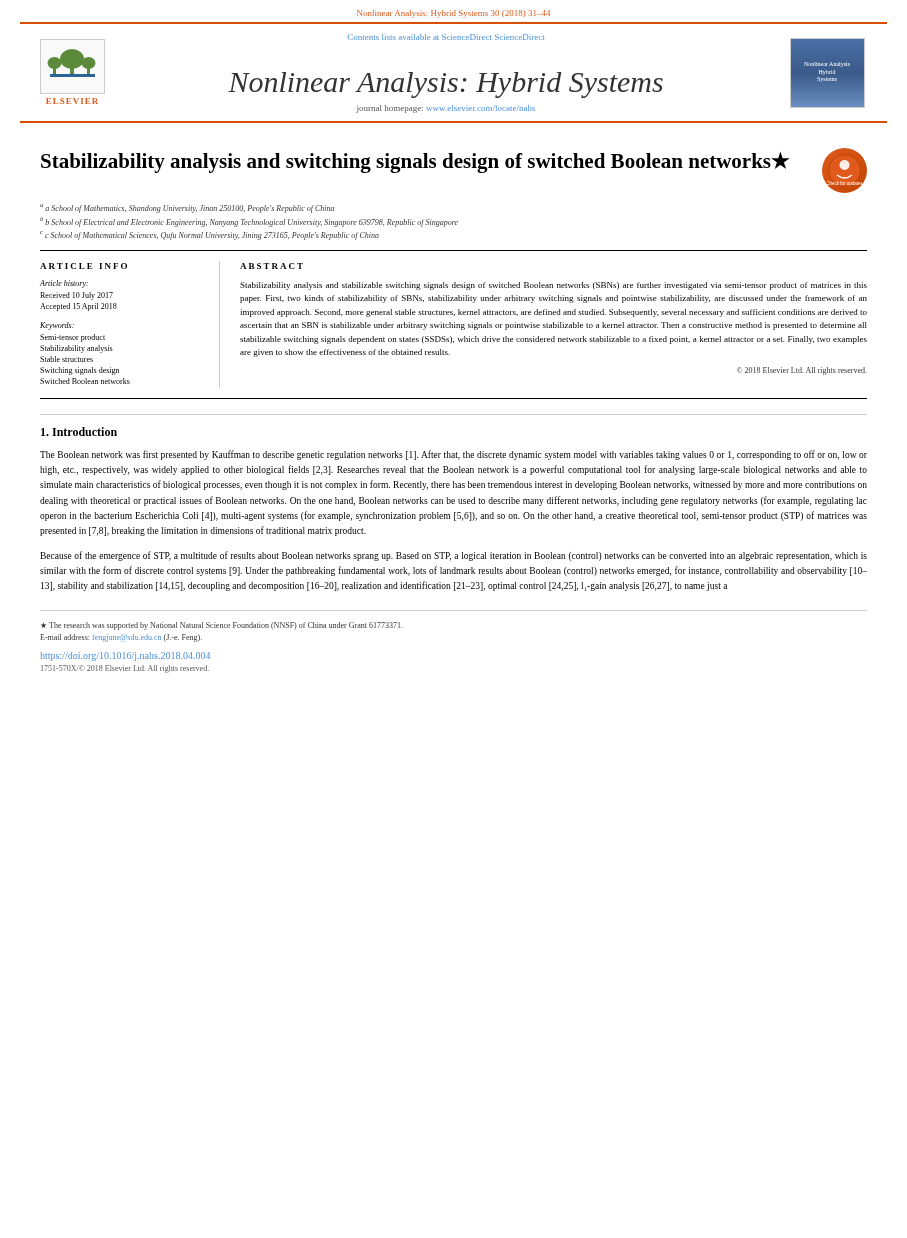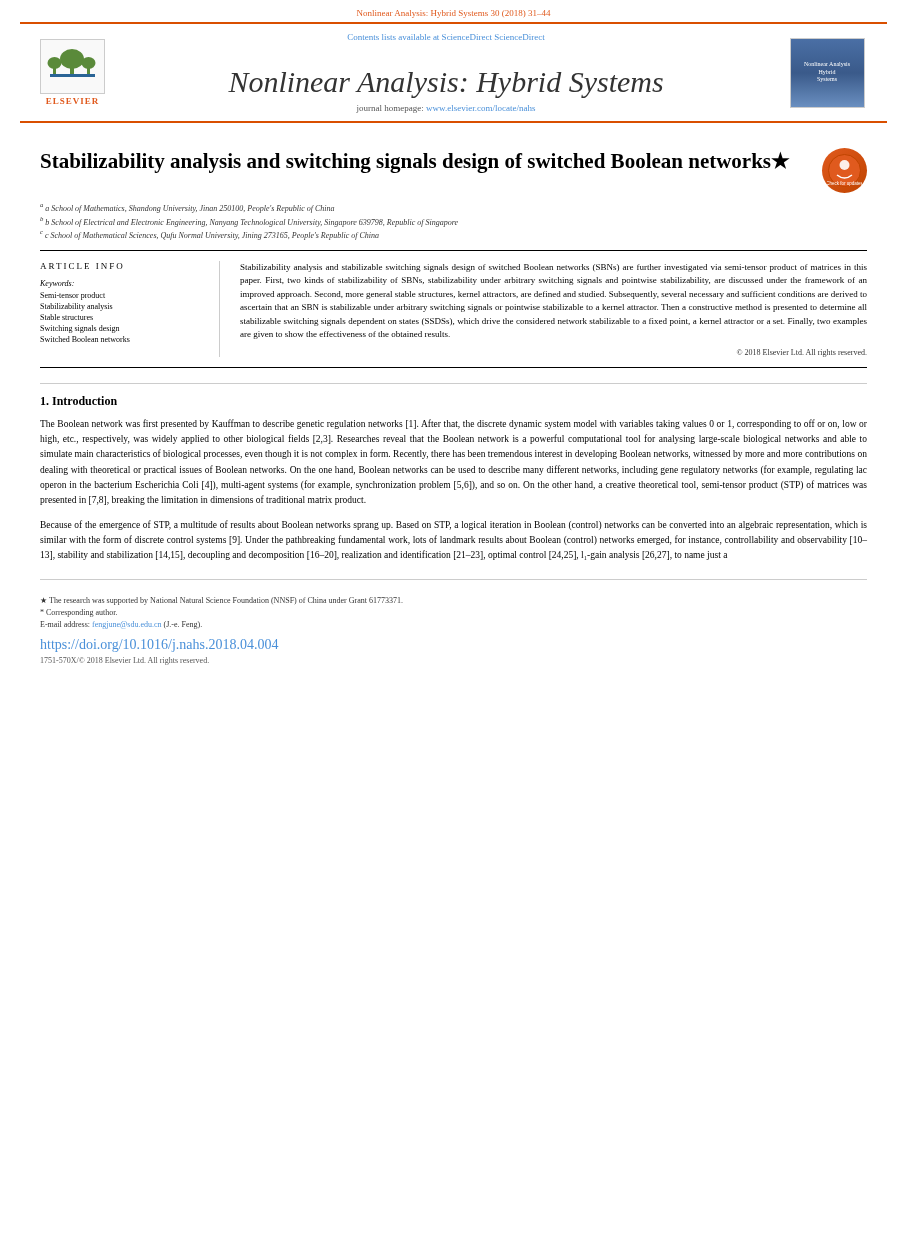--- a/index.html
+++ b/index.html
@@ -196,21 +196,21 @@
 
     .article-info-col {
       width: 180px;
       flex-shrink: 0;
       border-right: 1px solid #ccc;
       padding-right: 15px;
     }
 
     .info-section-title {
       font-size: 9px;
-      font-weight: normal;
+      font-weight: bold;
       letter-spacing: 2px;
       text-transform: uppercase;
       margin-bottom: 8px;
       color: #000;
     }
 
     .article-history {
       font-size: 8px;
       margin-bottom: 10px;
     }
@@ -290,32 +290,32 @@
     }
 
     .inline-link {
       color: #4a90d9;
     }
 
     
     .footnote-section {
       border-top: 1px solid #ccc;
       margin-top: 15px;
-      padding-top: 16px;
+      padding-top: 10px;
     }
 
     .footnote-item {
       font-size: 8px;
       margin-bottom: 3px;
       color: #333;
     }
 
     .doi-link {
       color: #4a90d9;
-      font-size: 14px;
+      font-size: 10px;
       display: block;
       margin-top: 8px;
     }
 
     .copyright-footer {
       font-size: 8px;
       color: #555;
       margin-top: 3px;
     }
   </style>
@@ -396,54 +396,57 @@
       <div class="affiliation-line">
         <sup>c</sup> <span>c School of Mathematical Sciences, Qufu Normal University, Jining 273165, People's Republic of China</span>
       </div>
     </div>
 
     <div class="two-col-section">
 
       <div class="article-info-col">
         <div class="info-section-title">ARTICLE INFO</div>
 
+        <div class="article-history">
+          <div class="history-label">Article history:</div>
+          <div class="history-item">Received 10 July 2017</div>
+          <div class="history-item">Accepted 15 April 2018</div>
+        </div>
 
         <div class="keywords-section">
           <div class="keywords-label">Keywords:</div>
           <div class="keyword-item">Semi-tensor product</div>
           <div class="keyword-item">Stabilizability analysis</div>
           <div class="keyword-item">Stable structures</div>
           <div class="keyword-item">Switching signals design</div>
           <div class="keyword-item">Switched Boolean networks</div>
         </div>
       </div>
 
       <div class="abstract-col">
+        <div class="abstract-title">ABSTRACT</div>
         <div class="abstract-text">Stabilizability analysis and stabilizable switching signals design of switched Boolean networks (SBNs) are further investigated via semi-tensor product of matrices in this paper. First, two kinds of stabilizability of SBNs, stabilizability under arbitrary switching signals and pointwise stabilizability, are discussed under the framework of an improved approach. Second, more general stable structures, kernel attractors, are defined and studied. Subsequently, several necessary and sufficient conditions are derived to ascertain that an SBN is stabilizable under arbitrary switching signals or pointwise stabilizable to a kernel attractor. Then a constructive method is presented to determine all stabilizable switching signals dependent on states (SSDSs), which drive the considered network stabilizable to a fixed point, a kernel attractor or a set. Finally, two examples are given to show the effectiveness of the obtained results.</div>
         <div class="copyright-line">© 2018 Elsevier Ltd. All rights reserved.</div>
       </div>
 
     </div>
 
     <hr class="divider-line">
 
     <div class="section-header">
       <span>1.</span> <span>Introduction</span>
     </div>
 
     <div class="body-paragraph">The Boolean network was first presented by Kauffman to describe genetic regulation networks [1]. After that, the discrete dynamic system model with variables taking values 0 or 1, corresponding to off or on, low or high, etc., respectively, was widely applied to other biological fields [2,3]. Researches reveal that the Boolean network is a powerful computational tool for analysing large-scale biological networks and able to simulate main characteristics of biological processes, even though it is not complex in form. Recently, there has been tremendous interest in developing Boolean networks, witnessed by more and more contributions on dealing with theoretical or practical issues of Boolean networks. On the one hand, Boolean networks can be used to describe many different networks, including gene regulatory networks (for example, regulating lac operon in the bacterium Escherichia Coli [4]), multi-agent systems (for example, synchronization problem [5,6]), and so on. On the other hand, a creative theoretical tool, semi-tensor product (STP) of matrices was presented in [7,8], breaking the limitation in dimensions of traditional matrix product.</div>
 
     <div class="body-paragraph">Because of the emergence of STP, a multitude of results about Boolean networks sprang up. Based on STP, a logical iteration in Boolean (control) networks can be converted into an algebraic representation, which is similar with the form of discrete control systems [9]. Under the pathbreaking fundamental work, lots of landmark results about Boolean (control) networks emerged, for instance, controllability and observability [10–13], stability and stabilization [14,15], decoupling and decomposition [16–20], realization and identification [21–23], optimal control [24,25], l₁-gain analysis [26,27], to name just a</div>
 
     <div class="footnote-section">
       <div class="footnote-item">
         <span>★ The research was supported by National Natural Science Foundation (NNSF) of China under Grant 61773371.</span>
-      </div>
-      <div class="footnote-item">
-        <span>* Corresponding author.</span>
       </div>
       <div class="footnote-item">
         <span>E-mail address:</span>
         <span class="inline-link">fengjune@sdu.edu.cn</span>
         <span>(J.-e. Feng).</span>
       </div>
       <div>
         <span class="inline-link doi-link">https://doi.org/10.1016/j.nahs.2018.04.004</span>
       </div>
       <div class="copyright-footer">1751-570X/© 2018 Elsevier Ltd. All rights reserved.</div>

